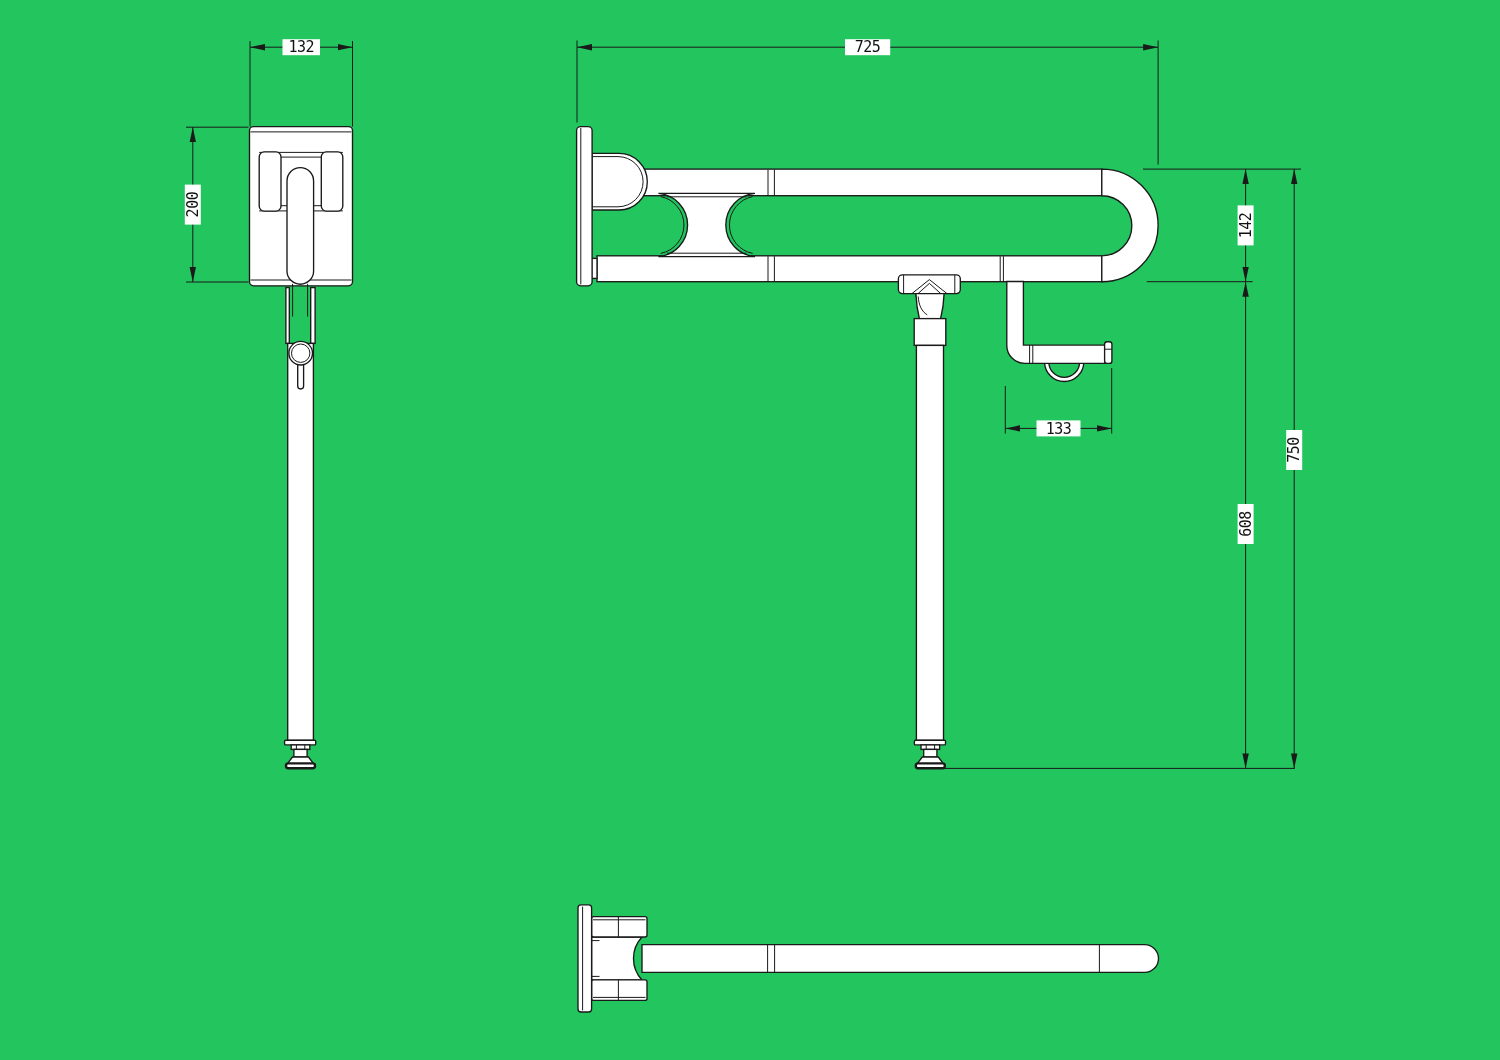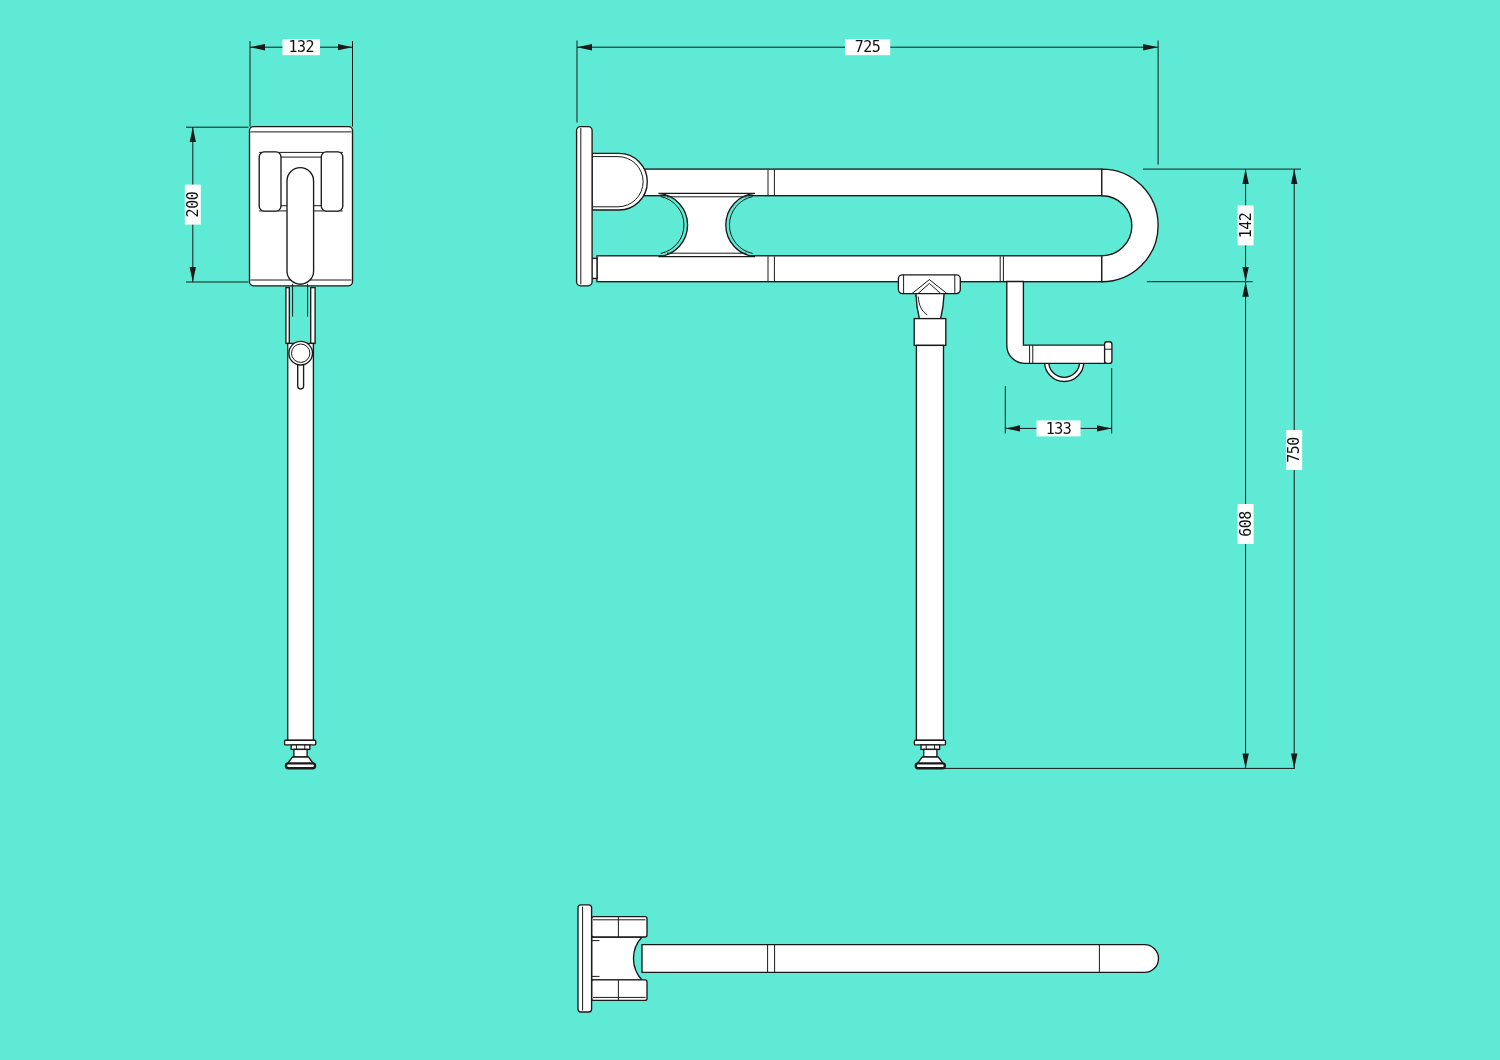--- a/index.html
+++ b/index.html
@@ -1,16 +1,16 @@
 <!DOCTYPE html>
 <html><head>
 <meta charset="utf-8">
 <style>
   html,body{margin:0;padding:0;background:#fff;}
-  .stage{position:relative;width:1500px;height:1060px;background:#5eead4;overflow:hidden;}
+  .stage{position:relative;width:1500px;height:1060px;background:#22c55e;overflow:hidden;}
   .lt  {fill:none;stroke:#1a1a1a;stroke-width:1;}
   .fw  {fill:#ffffff;stroke:#1a1a1a;stroke-width:1.35;}
   .fwh {fill:#ffffff;stroke:#1a1a1a;stroke-width:2.4;}
   .dim {fill:none;stroke:#1a1a1a;stroke-width:1;}
   .dim-mask{fill:#ffffff;stroke:none;}
   .dim-text{font-family:"DejaVu Sans Mono","Liberation Mono",monospace;font-size:15px;fill:#111;text-anchor:middle;letter-spacing:-0.5px;}
 </style>
 </head>
 <body>
 

